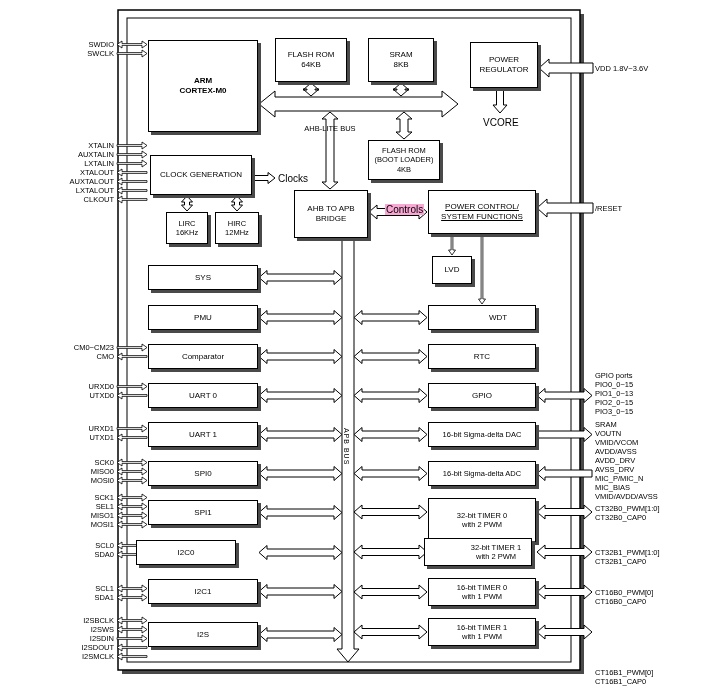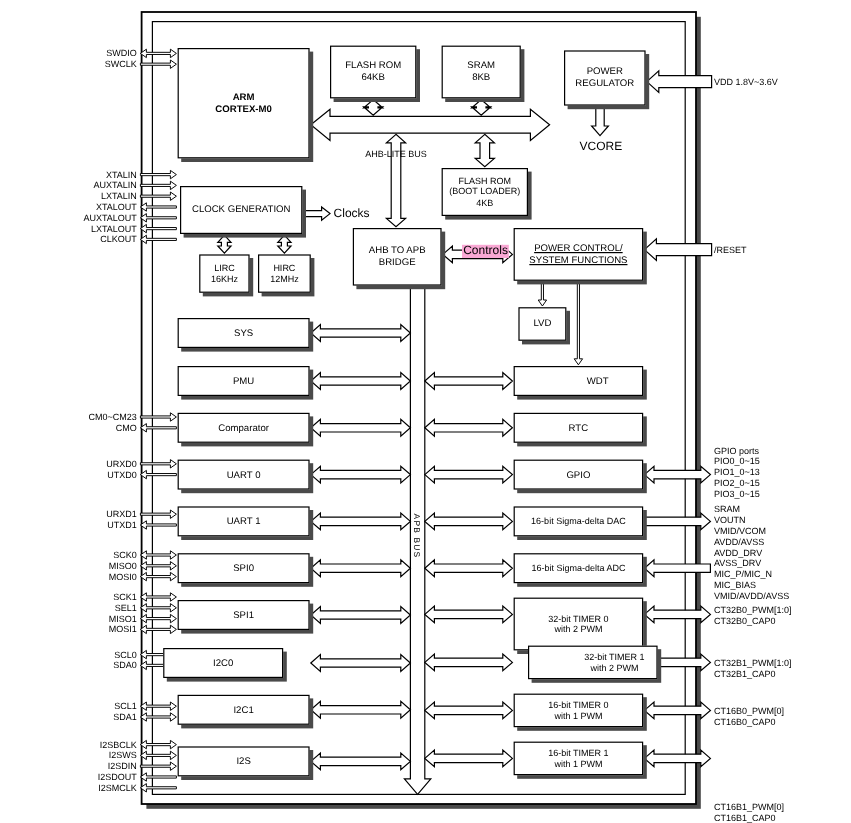--- a/index.html
+++ b/index.html
@@ -146,21 +146,21 @@
   <div class="box" style="left:148px;top:579px;width:110px;height:25px;">I2C1</div>
   <div class="box" style="left:148px;top:622px;width:110px;height:25px;">I2S</div>
 
   <div class="box" style="left:428px;top:305px;width:108px;height:25px;padding-left:32px;">WDT</div>
   <div class="box" style="left:428px;top:344px;width:108px;height:25px;">RTC</div>
   <div class="box" style="left:428px;top:383px;width:108px;height:25px;">GPIO</div>
   <div class="box f75" style="left:428px;top:422px;width:108px;height:25px;">16-bit Sigma-delta DAC</div>
   <div class="box f75" style="left:428px;top:461px;width:108px;height:25px;">16-bit Sigma-delta ADC</div>
   <div class="box f75" style="left:428px;top:498px;width:108px;height:44px;">32-bit TIMER 0
 with 2 PWM</div>
-  <div class="box f75" style="left:440px;top:538px;width:108px;height:28px;padding-left:36px;">32-bit TIMER 1
+  <div class="box f75" style="left:424px;top:538px;width:108px;height:28px;padding-left:36px;">32-bit TIMER 1
 with 2 PWM</div>
   <div class="box f75" style="left:428px;top:578px;width:108px;height:28px;">16-bit TIMER 0
 with 1 PWM</div>
   <div class="box f75" style="left:428px;top:618px;width:108px;height:28px;">16-bit TIMER 1
 with 1 PWM</div>
 
   <div class="bus-label" style="left:294px;top:100px;width:72px;">AHB-LITE BUS</div>
   <div class="apb-label" style="left:343px;top:428px;">APB BUS</div>
   <div class="small-label" style="left:278px;top:173px;">Clocks</div>
   <div class="small-label on-white" style="left:385px;top:204px;">Controls</div>

